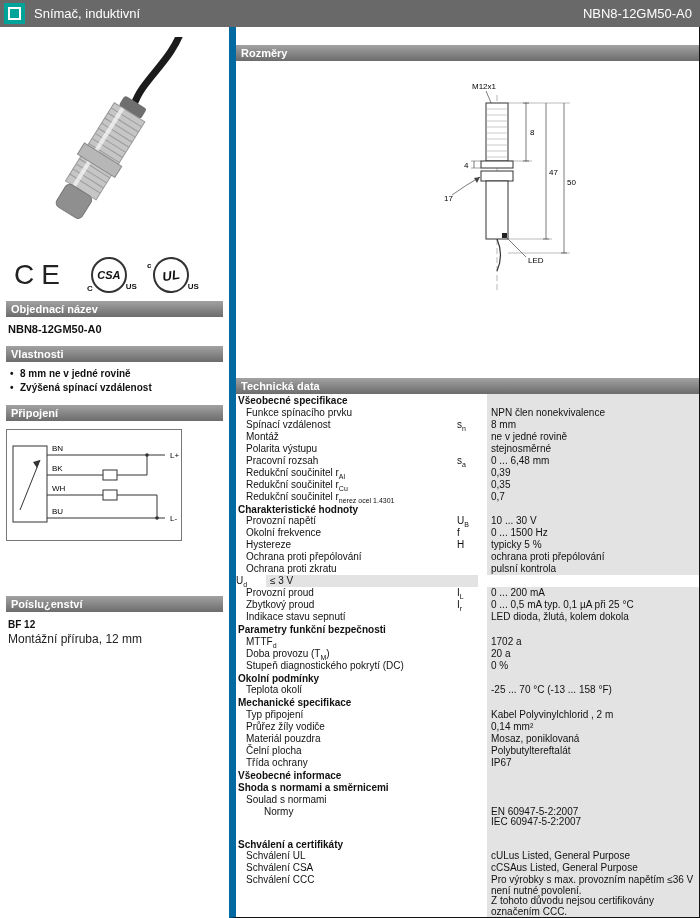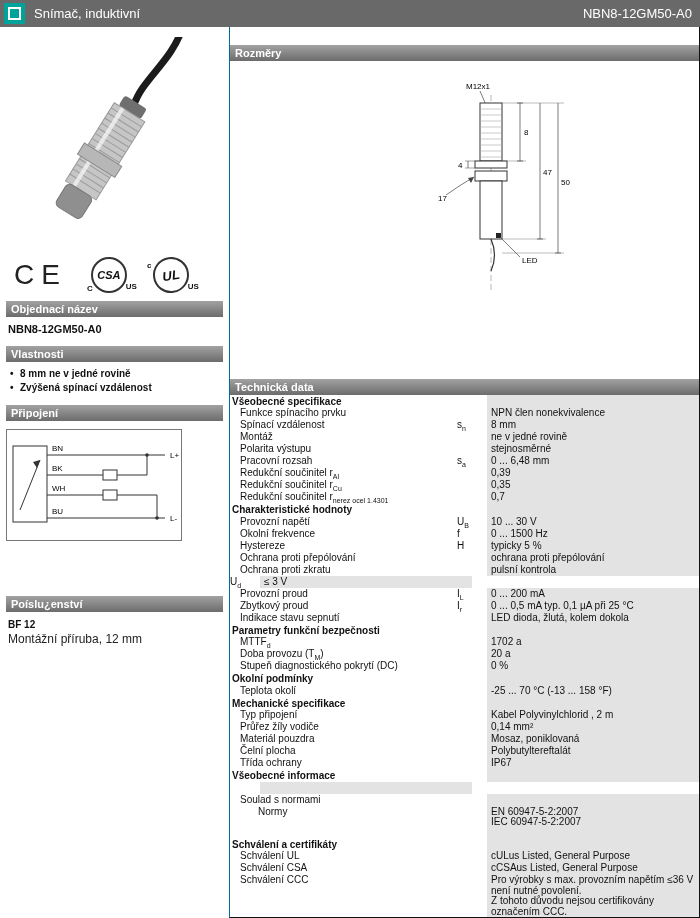--- a/index.html
+++ b/index.html
@@ -9,21 +9,21 @@
 
   
   .topbar{height:27px;background:#696969;display:flex;align-items:center;color:#fff;
           font-size:13px;font-weight:normal;padding:0 8px 0 4px}
   .brand{width:21px;height:21px;background:#00a39a;margin-right:9px;position:relative;flex:0 0 auto}
   .brand::after{content:"";position:absolute;inset:4px;border:2px solid #fff}
   .topbar .title{flex:1}
 
   .content{display:flex;height:891px}
   .left-col{width:229px;padding:4px 6px 0 6px}
-  .right-col{flex:1;border-left:1px solid #0369a1;border-right:1px solid #111;border-bottom:1px solid #111;
+  .right-col{flex:1;border-left:7px solid #0369a1;border-right:1px solid #111;border-bottom:1px solid #111;
              display:flex;flex-direction:column;padding-top:18px}
 
   .bar{background:linear-gradient(#a2a2a2,#6c6c6c);color:#fff;font-size:11px;font-weight:bold;
        padding:2px 5px;height:16px;line-height:12px}
 
   
   .photo{height:212px;position:relative;margin-top:6px}
   .logos{height:52px;display:flex;align-items:center;gap:22px;padding-left:8px}
   .ce{font-size:28px;letter-spacing:7px;color:#222;font-weight:normal}
   .mark{position:relative;width:40px;height:40px}
@@ -432,20 +432,23 @@
             <div class="tt-val">IP67</div>
           </div>
           <div class="tt-row tt-sec">
             <div class="tt-left">
               <span class="lab">Všeobecné informace</span>
             </div>
             <div class="tt-sym"></div>
             <div class="tt-val"></div>
           </div>
           <div class="tt-row tt-sec">
+            <div class="tt-left">
+              <span class="lab">Shoda s normami a směrnicemi</span>
+            </div>
             <div class="tt-sym"></div>
             <div class="tt-val"></div>
           </div>
           <div class="tt-row">
             <div class="tt-left">
               <span class="lab">Soulad s normami</span>
             </div>
             <div class="tt-sym"></div>
             <div class="tt-val"></div>
           </div>

